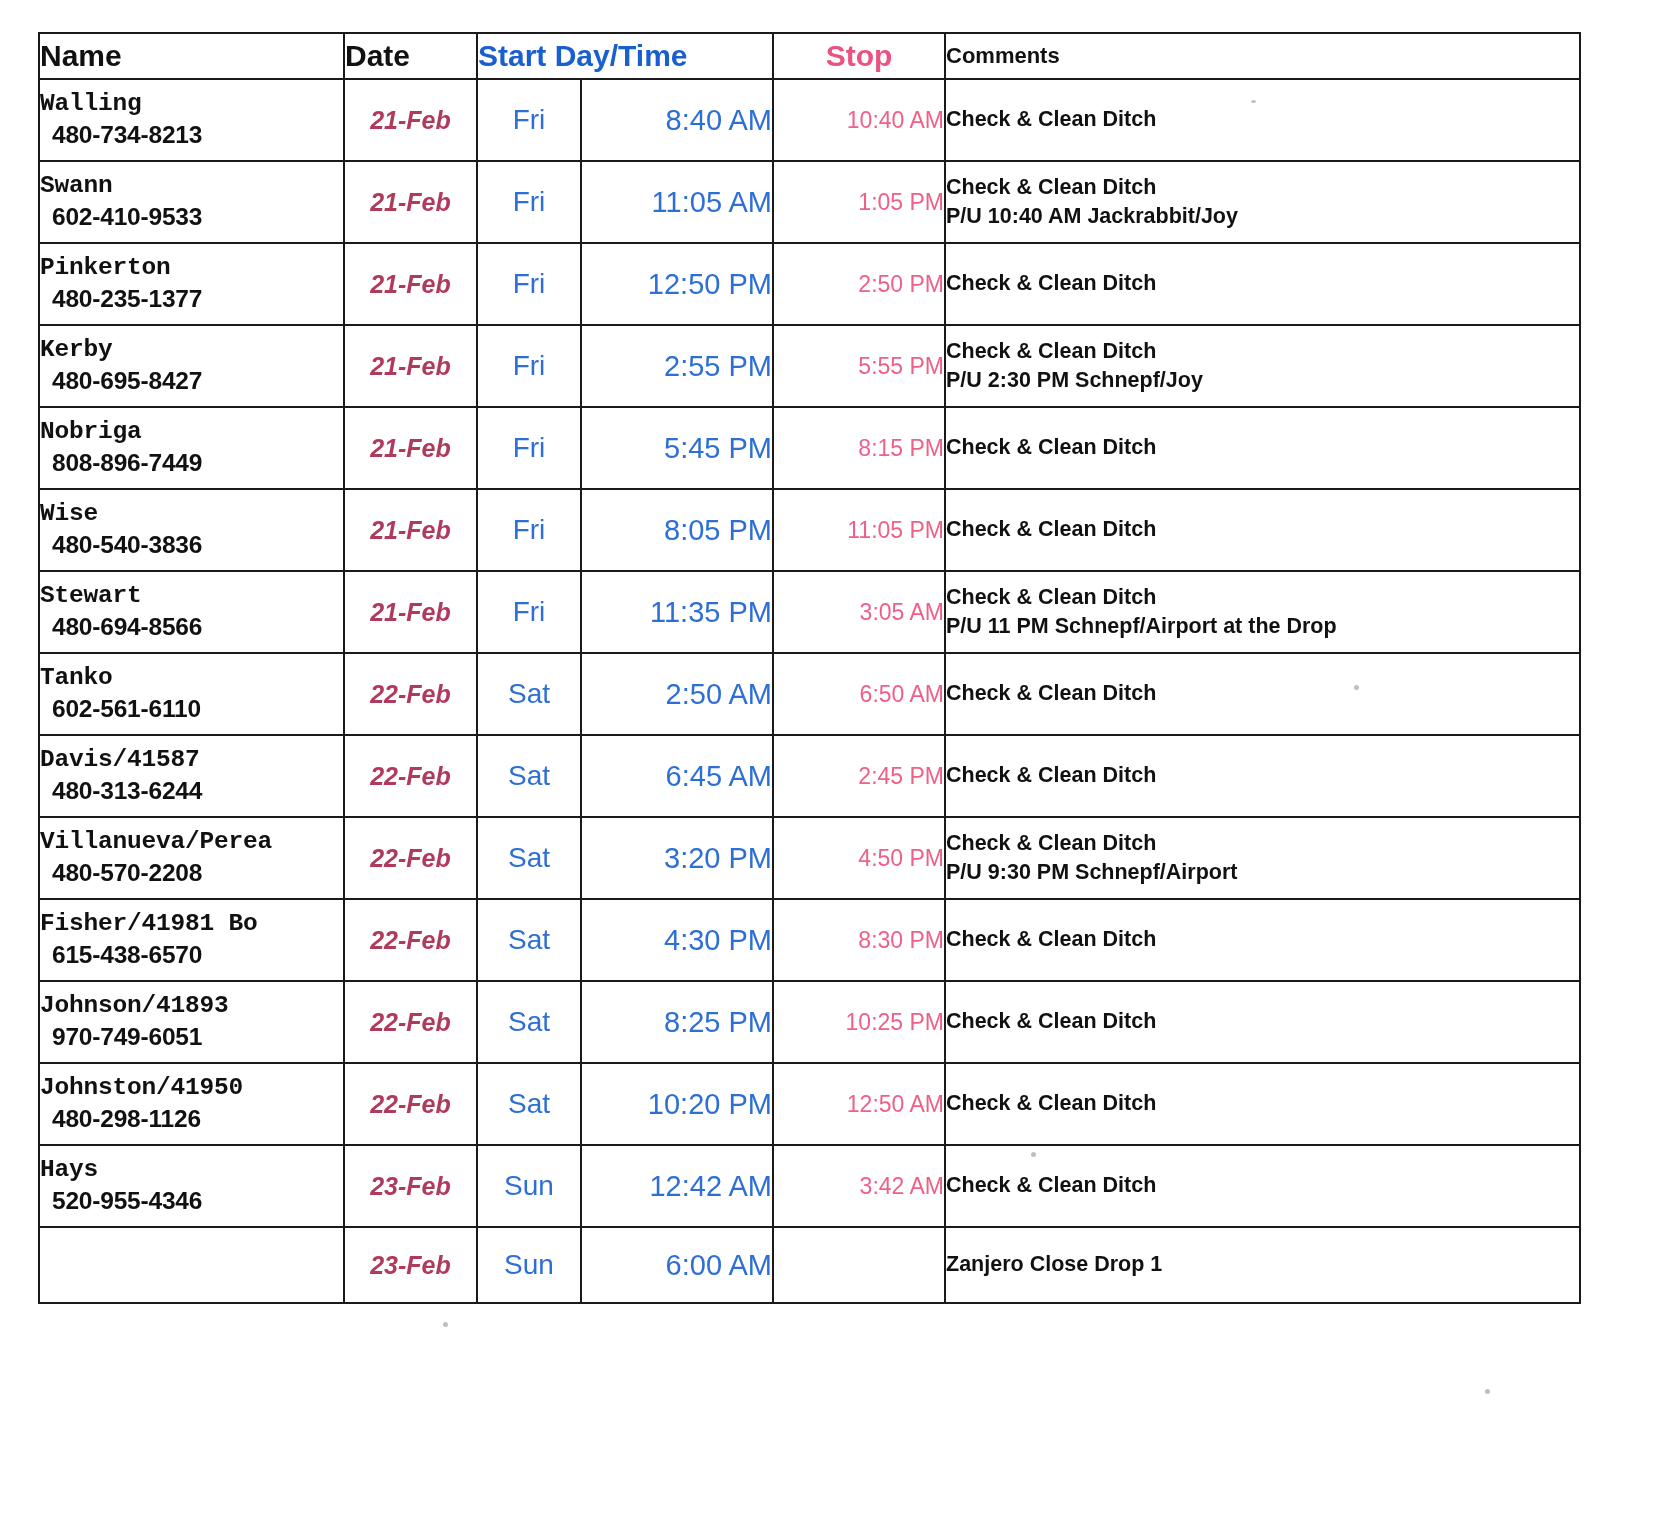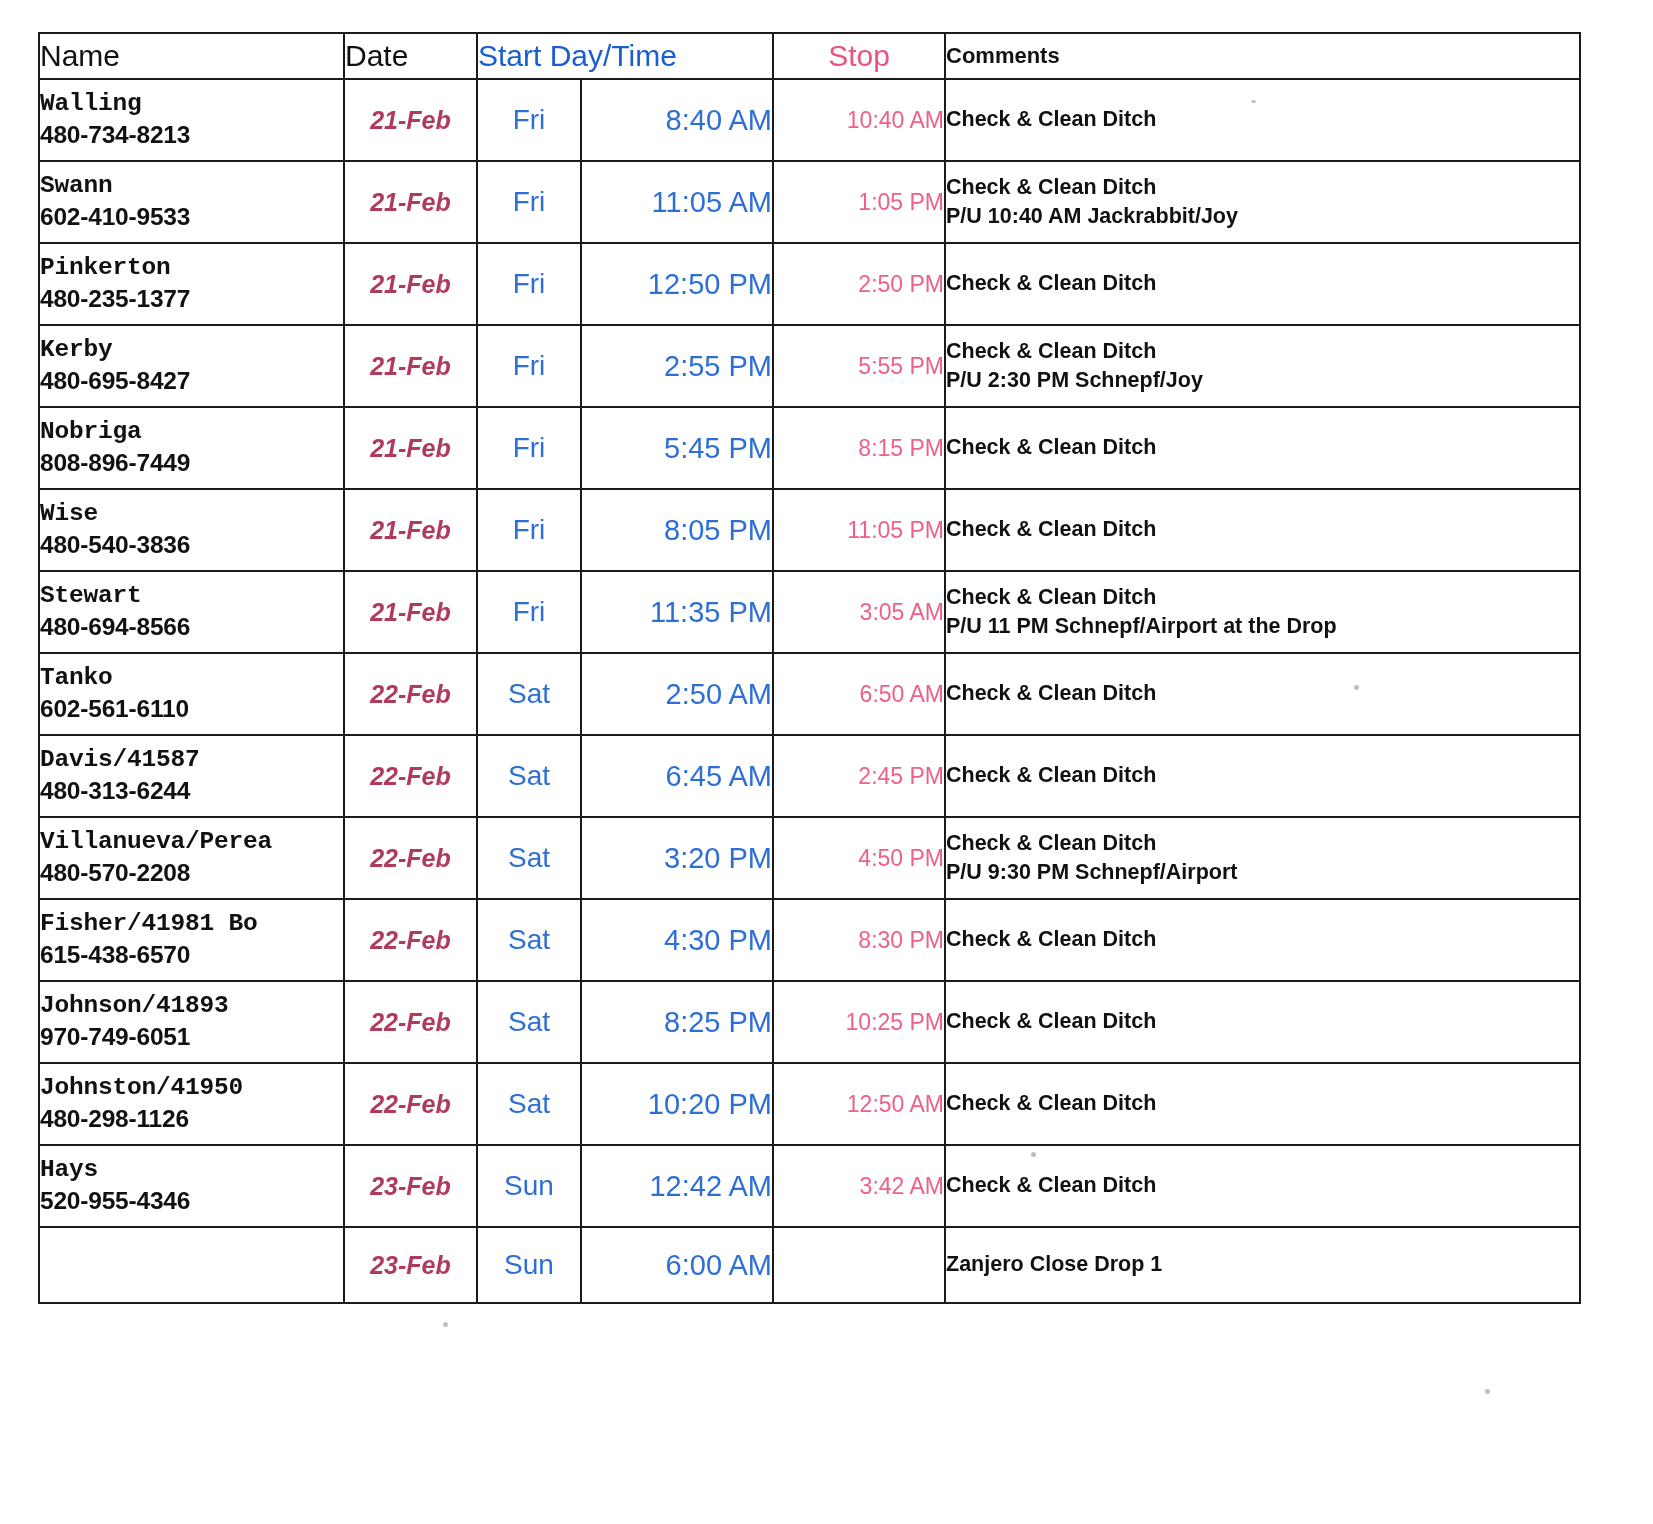--- a/index.html
+++ b/index.html
@@ -39,21 +39,21 @@
   col.c-day    { width: 104px; }
   col.c-start  { width: 192px; }
   col.c-stop   { width: 172px; }
   col.c-comm   { width: 635px; }
 
   
   .hdr-cell {
     height: 44px;
     padding: 2px 8px;
     text-align: left;
-    font-weight: normal;
+    font-weight: bold;
     color: #111111;
   }
   .hdr-name {
     font-size: 30px;
     letter-spacing: 0px;
   }
   .hdr-date {
     font-size: 30px;
   }
   .hdr-start {
@@ -77,21 +77,21 @@
   
   .cell-name {
     padding: 6px 8px 8px 8px;
     color: #111111;
     font-weight: bold;
     font-size: 24.5px;
     line-height: 1.25;
     letter-spacing: -0.2px;
   }
   .cell-name .nm { display: block; font-family: Liberation Mono, monospace; }
-  .cell-name .ph { display: block; }
+  .cell-name .ph { display: block; padding-left: 12px; }
 
   .cell-date {
     text-align: center;
     color: #b03a5b;
     font-weight: bold;
     font-size: 25px;
     font-style: italic;
   }
   .cell-day {
     text-align: center;

